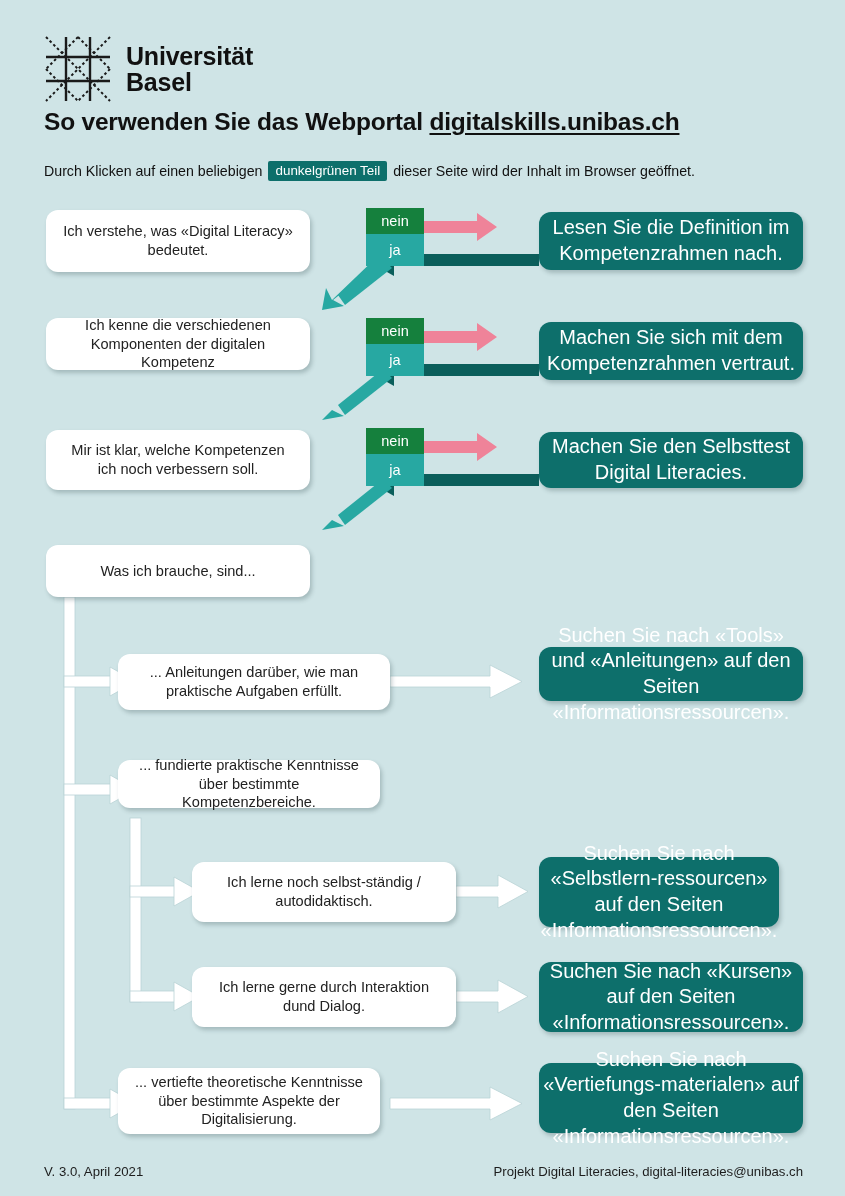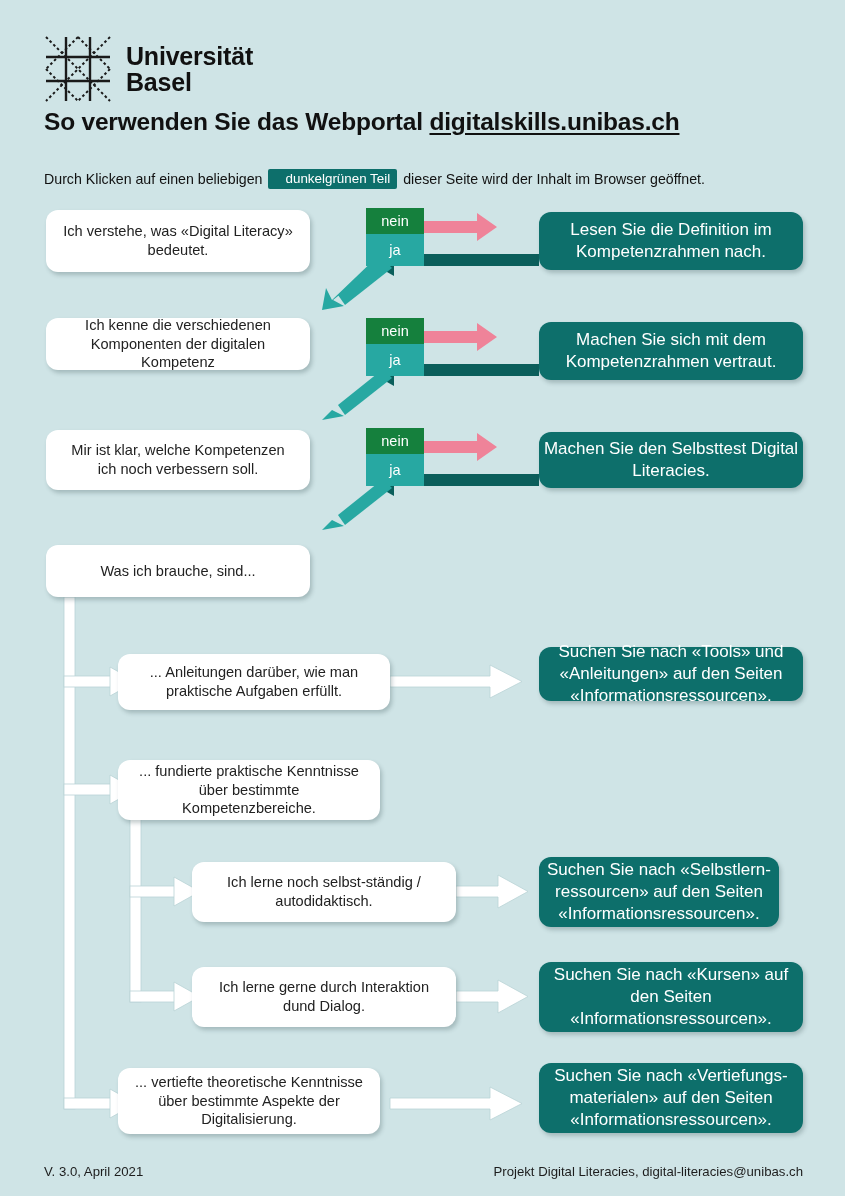--- a/index.html
+++ b/index.html
@@ -25,39 +25,39 @@
   }
   .page-title .url { text-decoration: underline; text-underline-offset:3px; }
 
   .subtitle {
     position:absolute; left:44px; top:157px;
     font-size:14.2px; color:#111; white-space:nowrap;
     display:flex; align-items:center; gap:0;
   }
   .subtitle .pill {
     display:inline-block; background:#0d6f6b; color:#fff;
-    padding:3px 7px 4px 17px; margin:12px 6px; border-radius:2px;
+    padding:3px 7px 4px 7px; margin:4px 6px; border-radius:2px;
     font-size:13.4px; line-height:1;
   }
 
   
   .box {
     position:absolute; box-sizing:border-box;
     display:flex; align-items:center; justify-content:center; text-align:center;
   }
   .box-white {
     background:#ffffff; border-radius:12px;
     box-shadow: 2px 3px 4px rgba(70,95,100,0.32);
     color:#222; font-size:14.6px; line-height:1.28;
     padding: 20px 14px;
   }
   .box-teal {
     background:#0d6f6b; border-radius:12px;
     box-shadow: 2px 3px 4px rgba(70,95,100,0.32);
-    color:#ffffff; font-size:17px; line-height:1.28;
+    color:#ffffff; font-size:20px; line-height:1.28;
     padding: 6px 0;
   }
 
   
   .lbl {
     position:absolute; box-sizing:border-box;
     color:#ffffff; font-size:14.5px;
     display:flex; align-items:center; justify-content:center;
   }
   .lbl-nein { background:#15803d; }
@@ -202,21 +202,21 @@
   <div class="box box-teal" style="left:539px; top:322px; width:264px; height:58px;">Machen Sie sich mit dem Kompetenzrahmen vertraut.</div>
 
   <div class="box box-white" style="left:46px; top:430px; width:264px; height:60px;">Mir ist klar, welche Kompetenzen ich noch verbessern soll.</div>
   <div class="box box-teal" style="left:539px; top:432px; width:264px; height:56px;">Machen Sie den Selbsttest Digital Literacies.</div>
 
   <div class="box box-white" style="left:46px; top:545px; width:264px; height:52px;">Was ich brauche, sind...</div>
 
   <div class="box box-white" style="left:118px; top:654px; width:272px; height:56px;">... Anleitungen darüber, wie man praktische Aufgaben erfüllt.</div>
   <div class="box box-teal" style="left:539px; top:647px; width:264px; height:54px;">Suchen Sie nach «Tools» und «Anleitungen» auf den Seiten «Informationsressourcen».</div>
 
-  <div class="box box-white" style="left:118px; top:760px; width:262px; height:60px;">... fundierte praktische Kenntnisse über bestimmte Kompetenzbereiche.</div>
+  <div class="box box-white" style="left:118px; top:760px; width:262px; height:48px;">... fundierte praktische Kenntnisse über bestimmte Kompetenzbereiche.</div>
 
   <div class="box box-white" style="left:192px; top:862px; width:264px; height:60px;">Ich lerne noch selbst-ständig / autodidaktisch.</div>
   <div class="box box-teal" style="left:539px; top:857px; width:240px; height:70px;">Suchen Sie nach «Selbstlern-ressourcen» auf den Seiten «Informationsressourcen».</div>
 
   <div class="box box-white" style="left:192px; top:967px; width:264px; height:60px;">Ich lerne gerne durch Interaktion dund Dialog.</div>
   <div class="box box-teal" style="left:539px; top:962px; width:264px; height:70px;">Suchen Sie nach «Kursen» auf den Seiten «Informationsressourcen».</div>
 
   <div class="box box-white" style="left:118px; top:1068px; width:262px; height:66px;">... vertiefte theoretische Kenntnisse über bestimmte Aspekte der Digitalisierung.</div>
   <div class="box box-teal" style="left:539px; top:1063px; width:264px; height:70px;">Suchen Sie nach «Vertiefungs-materialen» auf den Seiten «Informationsressourcen».</div>
 

